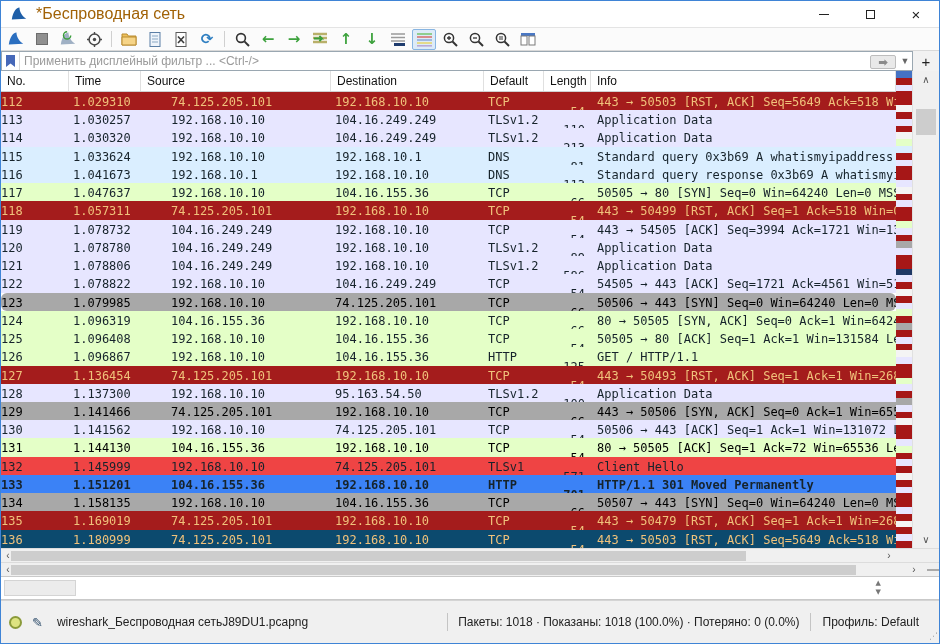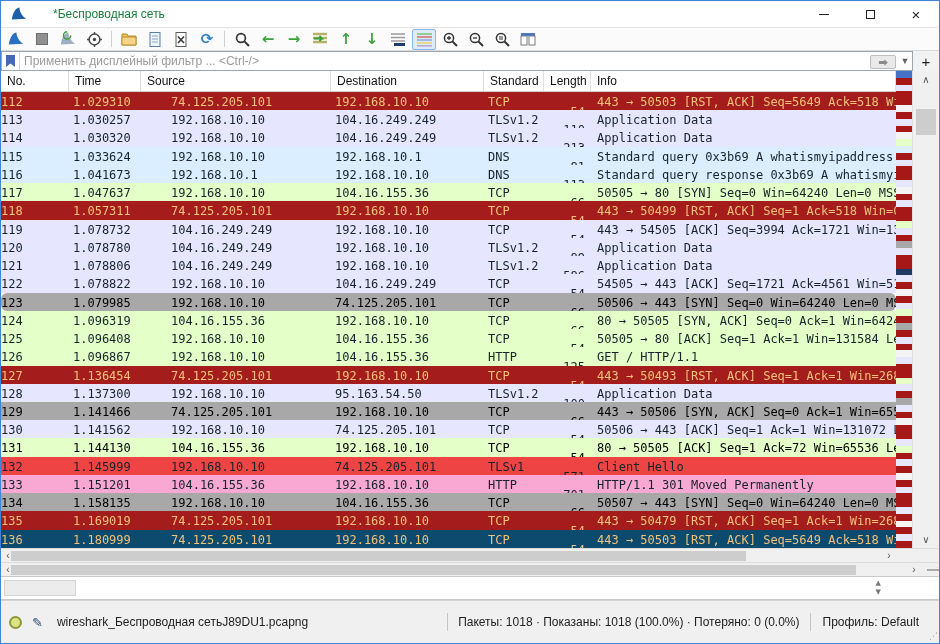--- a/index.html
+++ b/index.html
@@ -7,21 +7,21 @@
   .window{
     width:940px; height:644px; background:#ffffff;
     border:1px solid #3f84d6;
     font-family:"Liberation Sans", sans-serif;
     position:relative; overflow:hidden;
     display:flex; flex-direction:column;
   }
   
   .titlebar{ height:26px; background:#ffffff; display:flex; align-items:center; flex:0 0 auto; }
   .title-icon{ width:20px; height:18px; margin-left:8px; }
-  .title-text{ font-size:12px; color:#15803d; margin-left:24px; flex:1; }
+  .title-text{ font-size:16px; color:#a16207; margin-left:7px; flex:1; }
   .win-btns{ display:flex; height:100%; }
   .win-btn{ width:46px; height:100%; display:flex; align-items:center; justify-content:center; color:#222; font-size:13px; }
   .glyph-min{ width:10px; height:0; border-top:1px solid #222; display:block; }
   .glyph-max{ width:9px; height:9px; border:1px solid #222; display:block; }
   .glyph-close{ font-size:15px; line-height:1; }
   
   .menubar{ height:23px; background:#ffffff; display:flex; align-items:center; padding-left:8px; flex:0 0 auto; }
   .menu-item{ font-size:13px; color:#1a1a1a; padding:2px 9px; white-space:nowrap; }
   
   .toolbar{ height:24px; background:#fbfbfb; border-top:1px solid #e4e4e4; border-bottom:1px solid #d9d9d9; display:flex; align-items:center; padding-left:2px; flex:0 0 auto; }
@@ -244,21 +244,21 @@
     <div class="plus-btn">+</div>
   </div>
 
   <div class="content">
     <div class="table">
       <div class="phead" id="phead">
           <div class="hc">No.</div>
           <div class="hc">Time</div>
           <div class="hc">Source</div>
           <div class="hc">Destination</div>
-          <div class="hc">Standard</div>
+          <div class="hc">Default</div>
           <div class="hc">Length</div>
           <div class="hc">Info</div>
         </div>
       <div class="rows" id="prows">
           <div class="prow" style="background: rgb(164, 28, 28); color: rgb(240, 194, 123);">
             <div class="c c-no">112</div>
             <div class="c c-time">1.029310</div>
             <div class="c c-src">74.125.205.101</div>
             <div class="c c-dst">192.168.10.10</div>
             <div class="c c-proto">TCP</div>
@@ -438,21 +438,21 @@
           </div>
           <div class="prow" style="background: #ef4444; color: rgb(22, 35, 43);">
             <div class="c c-no">132</div>
             <div class="c c-time">1.145999</div>
             <div class="c c-src">192.168.10.10</div>
             <div class="c c-dst">74.125.205.101</div>
             <div class="c c-proto">TLSv1</div>
             <div class="c c-len">571</div>
             <div class="c c-info">Client Hello</div>
           </div>
-          <div class="prow" style="background: #f9a8d4; color: rgb(22, 35, 43);">
+          <div class="prow" style="background: #3b82f6; color: rgb(22, 35, 43); font-weight: bold;">
             <div class="c c-no">133</div>
             <div class="c c-time">1.151201</div>
             <div class="c c-src">104.16.155.36</div>
             <div class="c c-dst">192.168.10.10</div>
             <div class="c c-proto">HTTP</div>
             <div class="c c-len">701</div>
             <div class="c c-info">HTTP/1.1 301 Moved Permanently </div>
           </div>
           <div class="prow" style="background: rgb(168, 168, 168); color: rgb(0, 0, 0);">
             <div class="c c-no">134</div>

